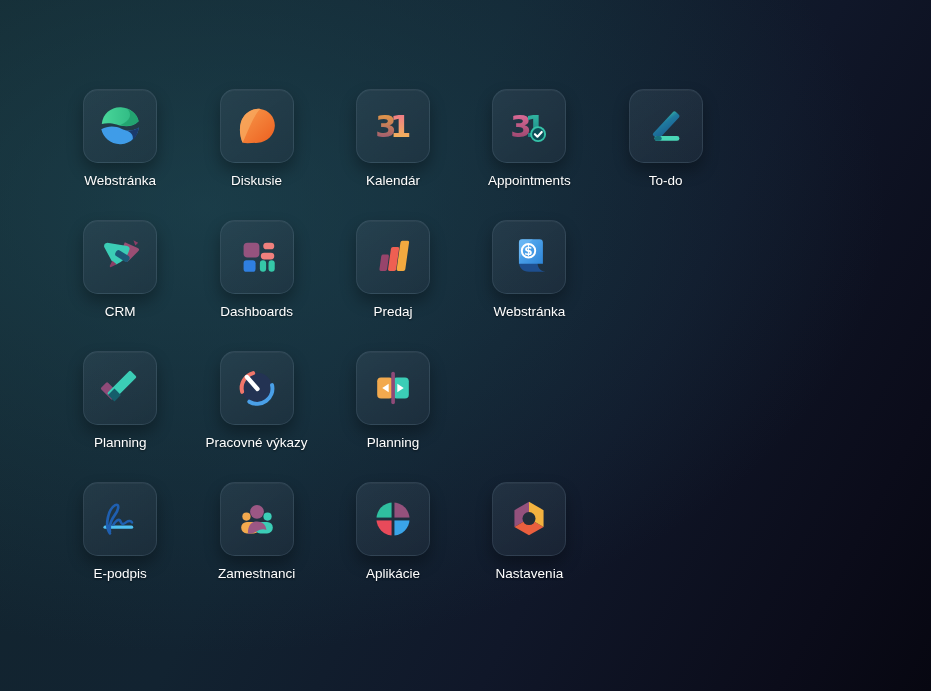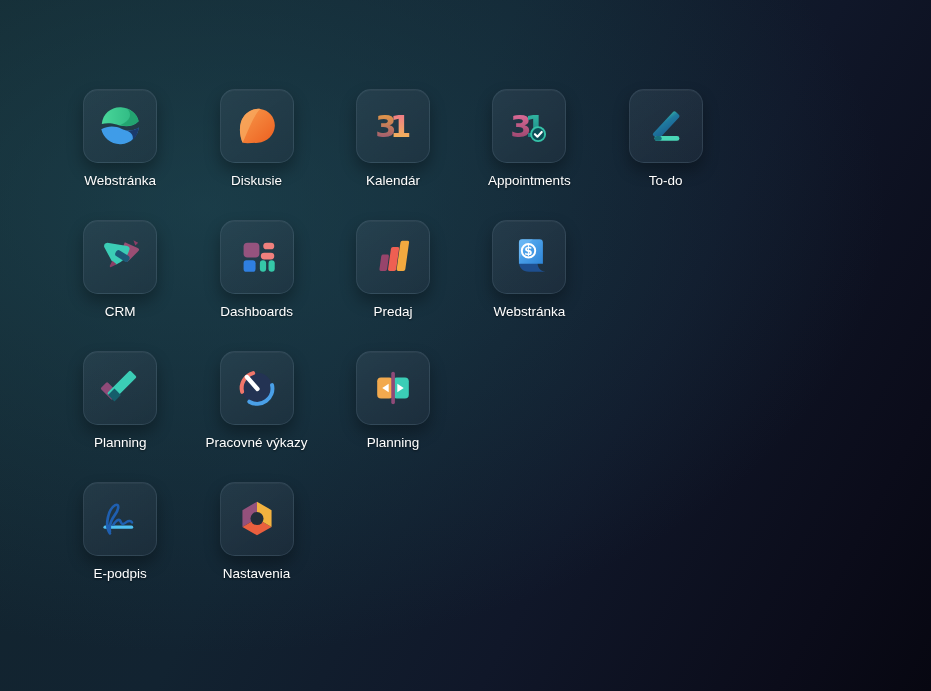--- a/index.html
+++ b/index.html
@@ -220,20 +220,49 @@
 <path d="M8.5 32.5 H36" fill="none" stroke="#4fc0f2" stroke-width="3.6" stroke-linecap="round"></path>
 <path d="M13.5 39 C7.5 31 12 13 19 9.5 C23.5 7.5 23 14 18.5 20 C14.5 25.5 12.5 31.5 13.5 37" fill="none" stroke="#1f5fb0" stroke-width="2.8" stroke-linecap="round"></path>
 <path d="M17 30 C21 24 23.5 23.5 25 27.5 C26 30.5 28.5 29 31 27 C33 25.5 35.5 26 36.5 27.5" fill="none" stroke="#1f5fb0" stroke-width="2.6" stroke-linecap="round"></path>
 </svg>
         </div>
     <div class="label">E-podpis</div>
   </div>
       <div class="cell">
     <div class="tile">
           <svg viewBox="0 0 48 48">
+<rect x="7.5" y="27" width="19" height="12" rx="6" fill="#f2a94e"></rect>
+<rect x="21.5" y="27" width="19" height="12" rx="6" fill="#3bcdb6"></rect>
+<path d="M14.5 39 C14.5 30.5 18 26.5 24 26.5 C29.5 26.5 33.5 30 33.8 35.5 C30 33.5 26 35.5 22.5 37.5 C19.5 39.2 16.5 39.3 14.5 39 Z" fill="#9b5784"></path>
+<circle cx="13" cy="21.5" r="4.3" fill="#f2a94e"></circle>
+<circle cx="35" cy="21.5" r="4.3" fill="#3bcdb6"></circle>
+<circle cx="24" cy="16.5" r="7.2" fill="#9b5784"></circle>
+</svg>
+        </div>
+    <div class="label">Zamestnanci</div>
+  </div>
+      <div class="cell">
+    <div class="tile">
+          <svg viewBox="0 0 48 48">
+<clipPath id="apc">
+              <circle cx="24" cy="24" r="17.3"></circle>
+            </clipPath>
+<g clip-path="url(#apc)">
+<rect x="4.5" y="4.5" width="18" height="18" fill="#2fbf9f"></rect>
+<rect x="25.5" y="4.5" width="18" height="18" fill="#94517c"></rect>
+<rect x="4.5" y="25.5" width="18" height="18" fill="#e84a5a"></rect>
+<rect x="25.5" y="25.5" width="18" height="18" fill="#3aa4e8"></rect>
+</g>
+</svg>
+        </div>
+    <div class="label">Aplikácie</div>
+  </div>
+      <div class="cell">
+    <div class="tile">
+          <svg viewBox="0 0 48 48">
 <polygon points="24,6 8.8,14.75 8.8,32.25 24,23.5" fill="#94517c"></polygon>
 <polygon points="8.8,32.25 24,41 39.2,32.25 24,23.5" fill="#ea5f3e"></polygon>
 <polygon points="39.2,32.25 39.2,14.75 24,6 24,23.5" fill="#f3b23f"></polygon>
 <circle cx="24" cy="23.5" r="6.8" fill="#222e3a"></circle>
 </svg>
         </div>
     <div class="label">Nastavenia</div>
   </div>
     </div>
   </div>

